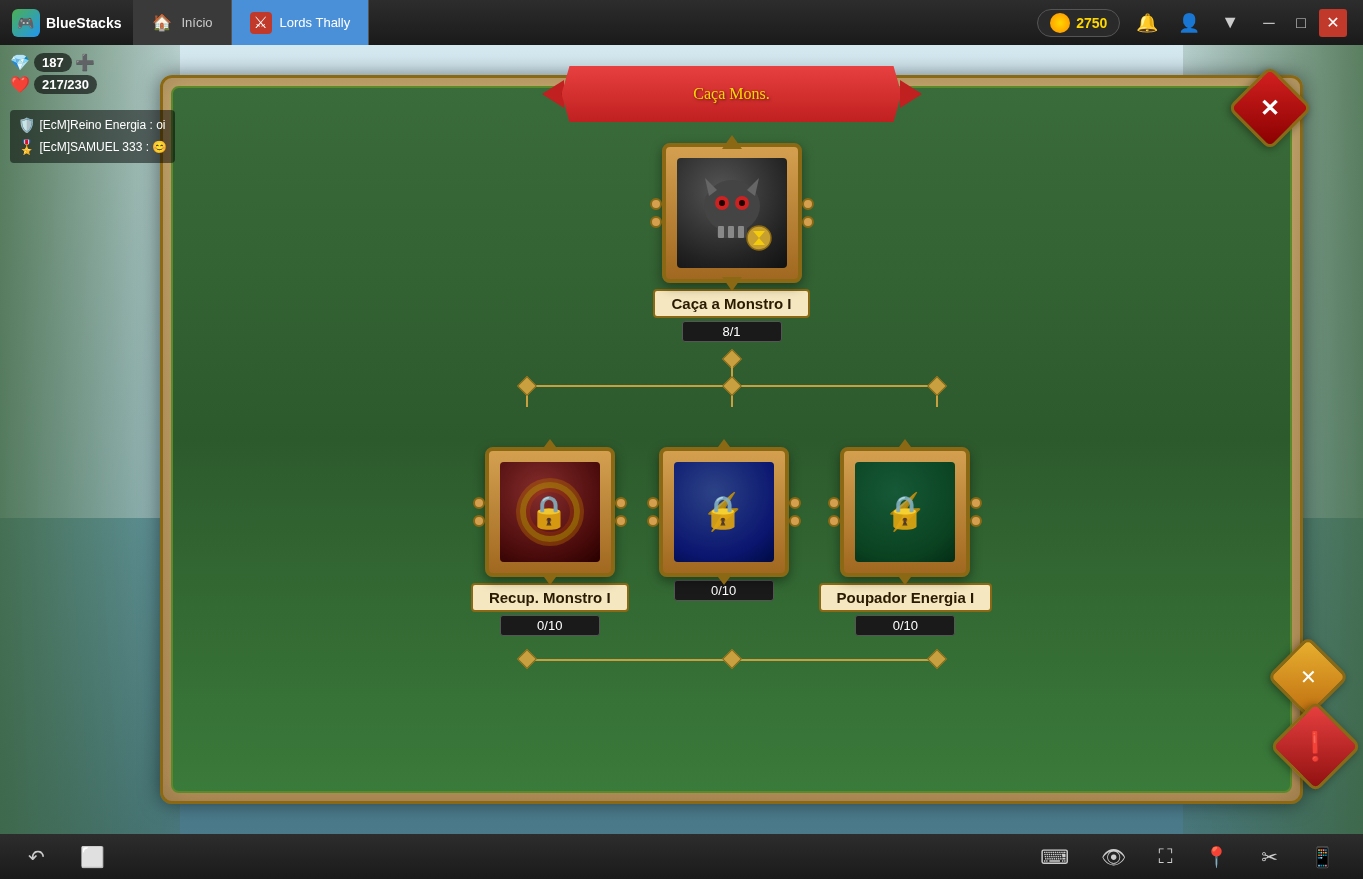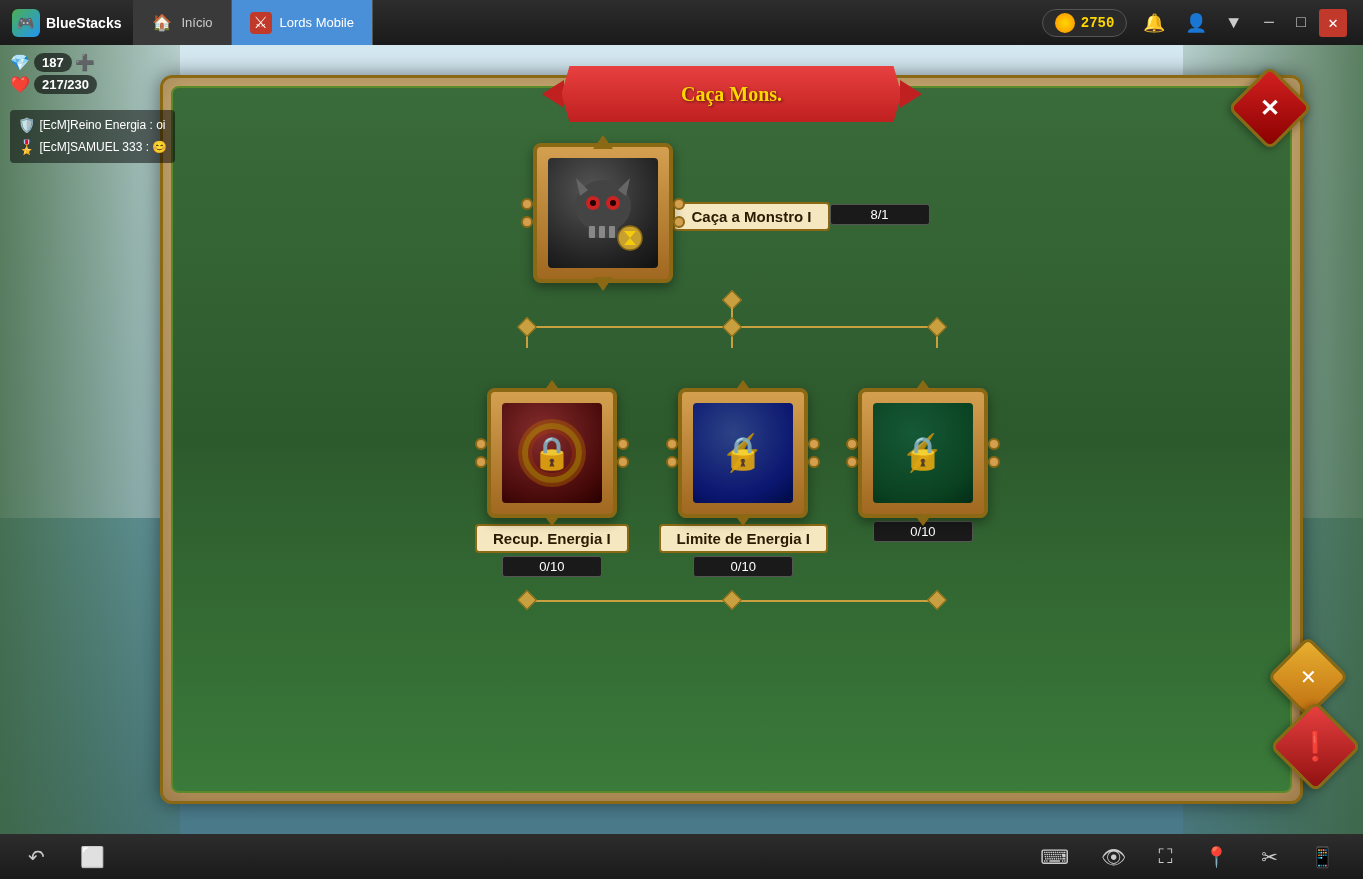--- a/index.html
+++ b/index.html
@@ -58,21 +58,20 @@
       border-radius: 4px;
       display: flex; align-items: center; justify-content: center;
       font-size: 16px;
     }
     .top-bar-right {
       margin-left: auto;
       display: flex;
       align-items: center;
       gap: 12px;
       padding-right: 16px;
-      font-family: Liberation Mono, monospace;
     }
     .coin-display {
       display: flex; align-items: center; gap: 6px;
       background: #2a2a2a;
       border: 1px solid #555;
       border-radius: 20px;
       padding: 3px 12px;
       color: #ffd700;
       font-size: 14px;
       font-weight: bold;
@@ -198,22 +197,22 @@
     .title-banner-bg {
       width: 100%; height: 100%;
       background: linear-gradient(180deg, #e84040 0%, #c02020 100%);
       border-radius: 6px;
       clip-path: polygon(8px 0%, calc(100% - 8px) 0%, 100% 50%, calc(100% - 8px) 100%, 8px 100%, 0% 50%);
       display: flex; align-items: center; justify-content: center;
       box-shadow: 0 2px 8px rgba(0,0,0,0.4);
     }
     .title-banner-text {
       color: #ffd700;
-      font-size: 20px;
-      font-weight: bold;
+      font-size: 16px;
+      font-weight: normal;
       text-shadow: 1px 1px 3px rgba(0,0,0,0.6);
       font-family: 'Georgia', serif;
     }
     
     .banner-left-point {
       position: absolute;
       left: -20px; top: 50%;
       transform: translateY(-50%);
       width: 0; height: 0;
       border-top: 14px solid transparent;
@@ -236,21 +235,21 @@
       width: 100%; height: 100%;
       display: flex;
       flex-direction: column;
       align-items: center;
       padding-top: 55px;
     }
 
     
     .top-skill {
       display: flex;
-      flex-direction: row;
+      flex-direction: column;
       align-items: center;
       margin-bottom: 10px;
     }
 
     .skill-frame {
       width: 140px; height: 140px;
       background: linear-gradient(180deg, #d4a050 0%, #a06820 100%);
       border: 4px solid #8B6914;
       border-radius: 8px;
       position: relative;
@@ -469,21 +468,21 @@
   <div class="bs-logo">
     <div class="bs-logo-icon">🎮</div>
     <span>BlueStacks</span>
   </div>
   <div class="tab">
     <div class="tab-icon">🏠</div>
     <span>Início</span>
   </div>
   <div class="tab active">
     <div class="tab-icon" style="background:#c0392b;border-radius:4px;">⚔</div>
-    <span>Lords Mobile</span>
+    <span>Lords Thally</span>
   </div>
   <div class="top-bar-right">
     <div class="coin-display">
       <div class="coin-icon"></div>
       <span>2750</span>
     </div>
     <div class="top-bar-btn">🔔</div>
     <div class="top-bar-btn">👤</div>
     <div class="top-bar-btn">▼</div>
     <div class="window-controls">
@@ -613,62 +612,62 @@
                   <div class="bone-knob"></div>
                   <div class="bone-knob"></div>
                 </div>
                 <div class="skill-inner-red">
                   <div class="circle-target"></div>
                   <div class="lock-overlay">
                     <span class="lock-icon">🔒</span>
                   </div>
                 </div>
               </div>
-              <div class="skill-label-box">Recup. Energia I</div>
+              <div class="skill-label-box">Recup. Monstro I</div>
               <div class="skill-progress-bar">0/10</div>
             </div>
 
             <div class="skill-node">
               <div class="skill-frame-small">
                 <div class="skill-frame-left">
                   <div class="bone-knob"></div>
                   <div class="bone-knob"></div>
                 </div>
                 <div class="skill-frame-right">
                   <div class="bone-knob"></div>
                   <div class="bone-knob"></div>
                 </div>
                 <div class="skill-inner-blue">
                   <span class="bolt-icon">⚡</span>
                   <div class="lock-overlay">
                     <span class="lock-icon">🔒</span>
                   </div>
                 </div>
               </div>
-              <div class="skill-label-box">Limite de Energia I</div>
               <div class="skill-progress-bar">0/10</div>
             </div>
 
             <div class="skill-node">
               <div class="skill-frame-small">
                 <div class="skill-frame-left">
                   <div class="bone-knob"></div>
                   <div class="bone-knob"></div>
                 </div>
                 <div class="skill-frame-right">
                   <div class="bone-knob"></div>
                   <div class="bone-knob"></div>
                 </div>
                 <div class="skill-inner-green">
                   <span class="bolt-icon" style="color:#90EE90;">⚡</span>
                   <div class="lock-overlay">
                     <span class="lock-icon">🔒</span>
                   </div>
                 </div>
               </div>
+              <div class="skill-label-box">Poupador Energia I</div>
               <div class="skill-progress-bar">0/10</div>
             </div>
 
           </div>
 
           <div style="position:relative;width:600px;height:30px;margin-top:0;">
             <div style="position:absolute;bottom:5px;left:92px;right:92px;height:2px;background:#c8a040;"></div>
             <div style="position:absolute;bottom:0;left:88px;width:14px;height:14px;background:#c8a040;transform:rotate(45deg);border:1px solid #8B6914;"></div>
             <div style="position:absolute;bottom:0;left:50%;transform:translateX(-50%) rotate(45deg);width:14px;height:14px;background:#c8a040;border:1px solid #8B6914;"></div>
             <div style="position:absolute;bottom:0;right:88px;width:14px;height:14px;background:#c8a040;transform:rotate(45deg);border:1px solid #8B6914;"></div>

